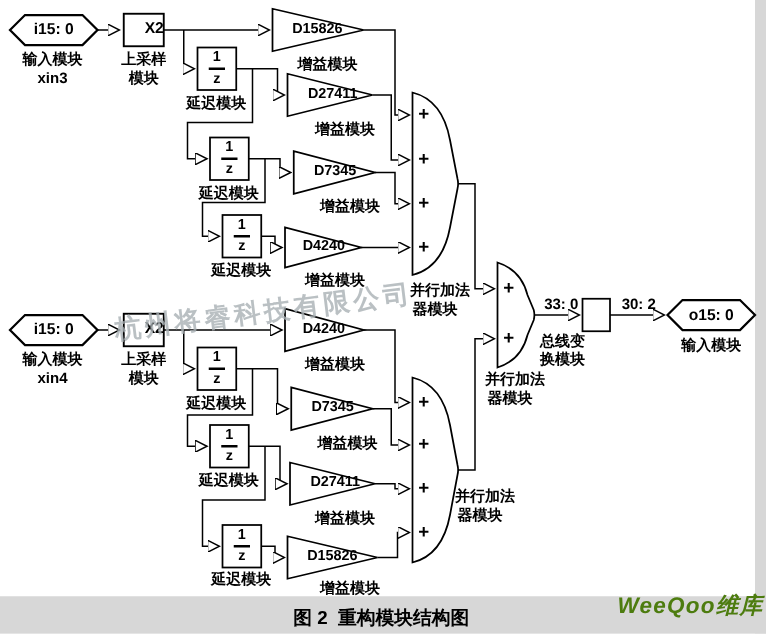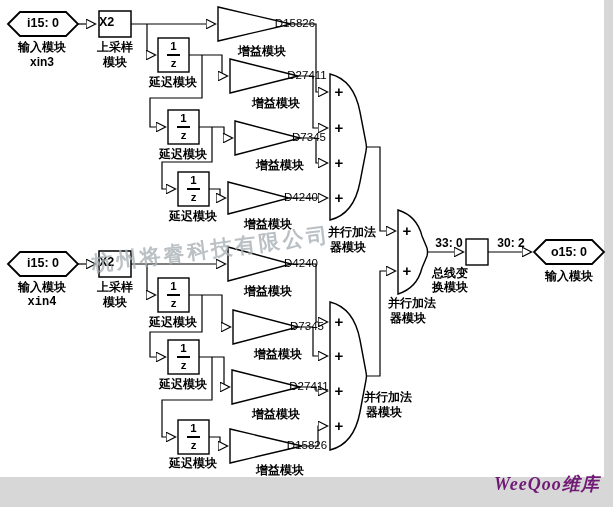--- a/index.html
+++ b/index.html
@@ -4,31 +4,31 @@
 <style>
   html,body{margin:0;padding:0;background:#d7d7d7;}
   .stage{position:relative;width:613px;height:507px;background:#fff;overflow:hidden;
          font-family:"Liberation Sans","DejaVu Sans",sans-serif;color:#000;}
   .grayband{position:absolute;left:0;top:477px;width:613px;height:30px;background:#d7d7d7;}
   .graystrip{position:absolute;left:604px;top:0;width:9px;height:507px;background:#d7d7d7;}
   svg.canvas{position:absolute;left:0;top:0;}
   svg.canvas polygon,svg.canvas rect,svg.canvas path{fill:#fff;stroke:#000;}
   svg.canvas polyline{fill:none;stroke:#000;stroke-width:1.2;}
   .ptext{position:absolute;font-weight:bold;font-size:12.5px;text-align:center;line-height:1;white-space:nowrap;}
-  .btext{position:absolute;font-weight:bold;font-size:12.5px;text-align:left;line-height:1;white-space:nowrap;}
-  .gtext{position:absolute;font-weight:normal;font-size:11.5px;text-align:center;line-height:1;white-space:nowrap;padding-left:48px;}
+  .btext{position:absolute;font-weight:bold;font-size:12.5px;text-align:right;line-height:1;white-space:nowrap;}
+  .gtext{position:absolute;font-weight:bold;font-size:11.5px;text-align:right;line-height:1;white-space:nowrap;}
   .lbl{position:absolute;font-weight:bold;font-size:12px;text-align:center;line-height:1.15;white-space:nowrap;}
   .frac{position:absolute;display:flex;flex-direction:column;align-items:center;justify-content:center;
         font-weight:bold;font-size:11.5px;line-height:1;}
   .frac .fbar{width:13px;height:2px;background:#000;margin:2px 0;}
   .plus{position:absolute;width:16px;height:14px;text-align:center;font-weight:bold;font-size:15px;line-height:14px;}
   .wm-center{position:absolute;left:92px;top:250px;font-size:21px;font-weight:bold;letter-spacing:3px;
              color:#a9b1b5;opacity:.8;transform:rotate(-7deg);transform-origin:left center;white-space:nowrap;}
   .wm-corner{position:absolute;left:494px;top:472px;font-size:18px;font-weight:bold;font-style:italic;
-             color:#701a75;letter-spacing:1px;white-space:nowrap;font-family:Liberation Serif, serif;}
+             color:#4d7c0f;letter-spacing:1px;white-space:nowrap;}
   .caption{position:absolute;left:150px;top:485px;width:310px;text-align:center;font-weight:bold;
            font-size:15px;white-space:pre;}
 </style>
 </head>
 <body>
 
 <div class="stage">
 
   <div class="grayband"></div>
   <div class="graystrip"></div>
@@ -143,21 +143,21 @@
 
   <span class="plus" style="left:331px;top:85px;">+</span>
   <span class="plus" style="left:331px;top:121px;">+</span>
   <span class="plus" style="left:331px;top:156px;">+</span>
   <span class="plus" style="left:331px;top:191px;">+</span>
   <div class="lbl" style="left:326px;top:226px;width:52px;">并行加法</div>
   <div class="lbl" style="left:326px;top:241px;width:44px;">器模块</div>
 
   <div class="ptext" style="left:11px;top:257px;width:64px;">i15: 0</div>
   <div class="lbl" style="left:6px;top:281px;width:72px;">输入模块</div>
-  <div class="lbl" style="left:6px;top:296px;width:72px;font-family:Liberation Mono, monospace;">xin4</div>
+  <div class="lbl" style="left:6px;top:296px;width:72px;">xin4</div>
 
   <div class="btext" style="left:99px;top:256px;width:32px;">X2</div>
   <div class="lbl" style="left:91px;top:281px;width:48px;">上采样</div>
   <div class="lbl" style="left:91px;top:296px;width:48px;">模块</div>
 
   <div class="frac" style="left:158px;top:278px;width:31px;height:34px;">
     <span>1</span>
     <span class="fbar"></span>
     <span>z</span>
   </div>
@@ -201,14 +201,15 @@
   <div class="lbl" style="left:427px;top:237px;width:44px;">33: 0</div>
   <div class="lbl" style="left:488px;top:237px;width:46px;">30: 2</div>
   <div class="lbl" style="left:426px;top:267px;width:48px;">总线变</div>
   <div class="lbl" style="left:426px;top:281px;width:48px;">换模块</div>
 
   <div class="ptext" style="left:537px;top:246px;width:64px;">o15: 0</div>
   <div class="lbl" style="left:524px;top:270px;width:90px;">输入模块</div>
 
   <div class="wm-center">杭州将睿科技有限公司</div>
   <div class="wm-corner">WeeQoo维库</div>
+  <div class="caption">图 2  重构模块结构图</div>
 
 </div>
 
 </body></html>

